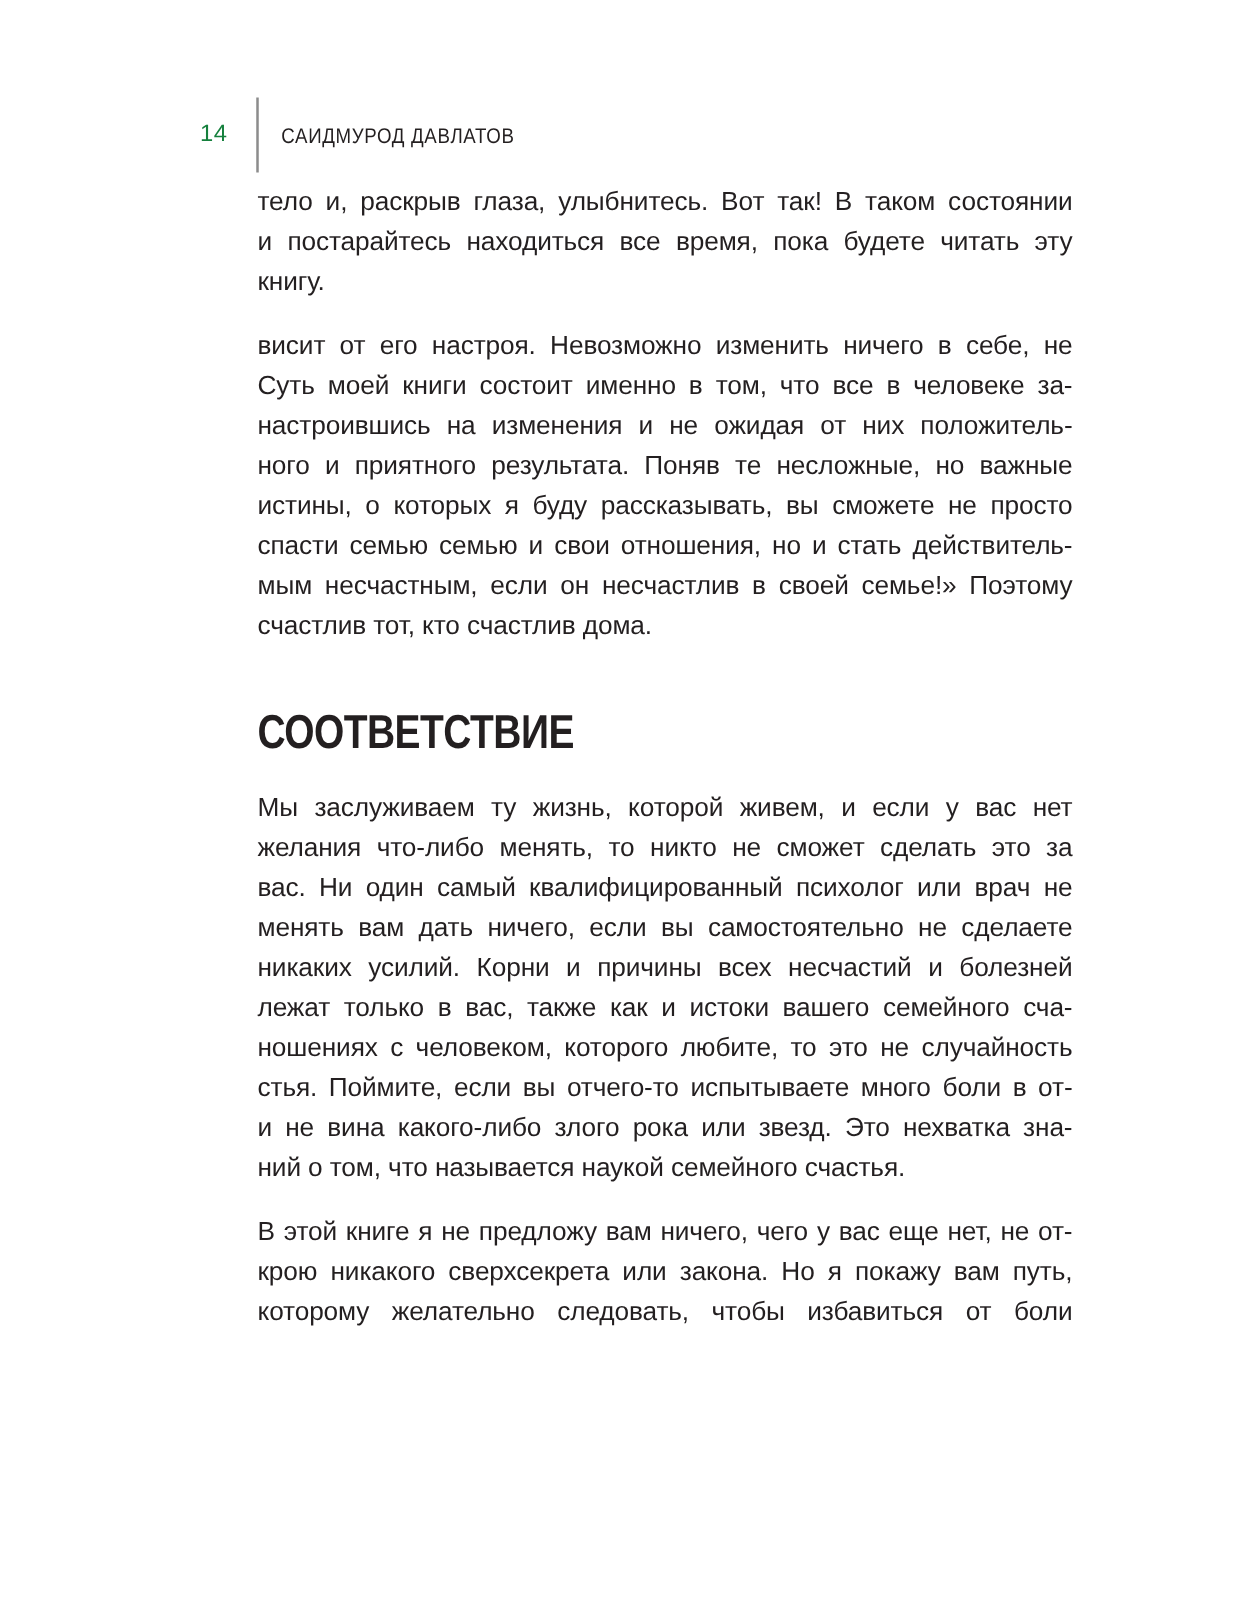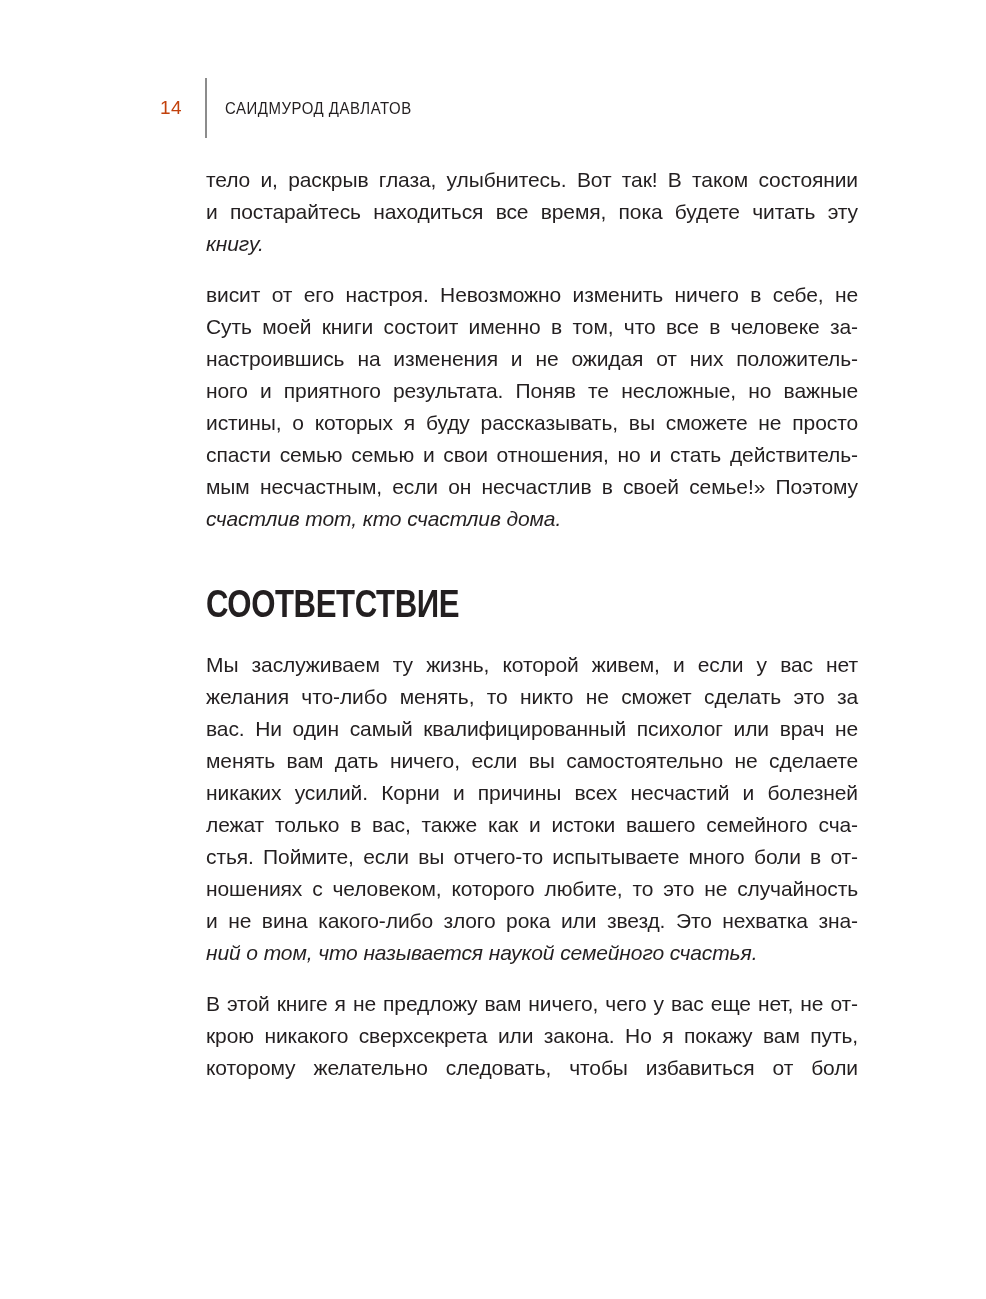--- a/index.html
+++ b/index.html
@@ -21,21 +21,21 @@
       left: 0;
       width: 986px;
       height: 60px;
     }
     .page-number {
       position: absolute;
       left: 160px;
       top: 19px;
       font-size: 19px;
       line-height: 22px;
-      color: #c2410c;
+      color: #15803d;
       letter-spacing: 0.5px;
     }
     .header-divider {
       position: absolute;
       left: 205px;
       top: 0;
       width: 2px;
       height: 60px;
       background: #8c8c8c;
     }
@@ -47,21 +47,21 @@
       line-height: 22px;
       color: #231f20;
       letter-spacing: 0.6px;
       transform: scaleX(0.88);
       transform-origin: left center;
       white-space: nowrap;
     }
     .content {
       position: absolute;
       left: 206px;
-      top: 164px;
+      top: 146px;
       width: 652px;
     }
     .para {
       margin: 0;
       font-size: 21px;
       line-height: 32px;
       text-align: justify;
       text-align-last: left;
       hyphens: manual;
       letter-spacing: -0.1px;
@@ -69,21 +69,20 @@
     }
     .para .ln {
       display: block;
       text-align: justify;
       text-align-last: justify;
       white-space: nowrap;
       overflow: visible;
     }
     .para .ln.last {
       text-align-last: left;
-      font-style: italic;
     }
     .gap {
       height: 19px;
     }
     .section-title {
       margin: 0;
       font-family: "Liberation Sans", "DejaVu Sans", sans-serif;
       font-weight: bold;
       font-size: 38px;
       line-height: 46px;
@@ -130,22 +129,22 @@
 
   <div style="height:22px"></div>
 
   <p class="para">
     <span class="ln">Мы заслуживаем ту жизнь, которой живем, и если у вас нет</span>
     <span class="ln">желания что-либо менять, то никто не сможет сделать это за</span>
     <span class="ln">вас. Ни один самый квалифицированный психолог или врач не</span>
     <span class="ln">менять вам дать ничего, если вы самостоятельно не сделаете</span>
     <span class="ln">никаких усилий. Корни и причины всех несчастий и болезней</span>
     <span class="ln">лежат только в вас, также как и истоки вашего семейного сча-</span>
+    <span class="ln">ношениях с человеком, которого любите, то это не случайность</span>
     <span class="ln">стья. Поймите, если вы отчего-то испытываете много боли в от-</span>
-    <span class="ln">ношениях с человеком, которого любите, то это не случайность</span>
     <span class="ln">и не вина какого-либо злого рока или звезд. Это нехватка зна-</span>
     <span class="ln last">ний о том, что называется наукой семейного счастья.</span>
   </p>
 
   <div class="gap"></div>
 
   <p class="para">
     <span class="ln">В этой книге я не предложу вам ничего, чего у вас еще нет, не от-</span>
     <span class="ln">крою никакого сверхсекрета или закона. Но я покажу вам путь,</span>
     <span class="ln">которому желательно следовать, чтобы избавиться от боли</span>

